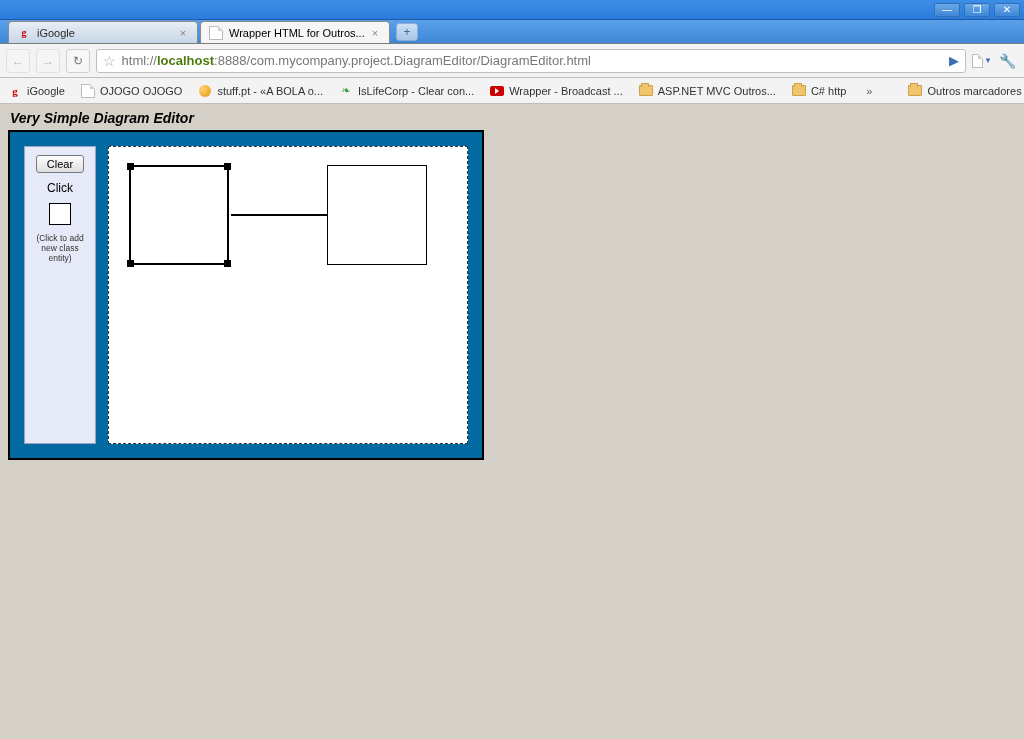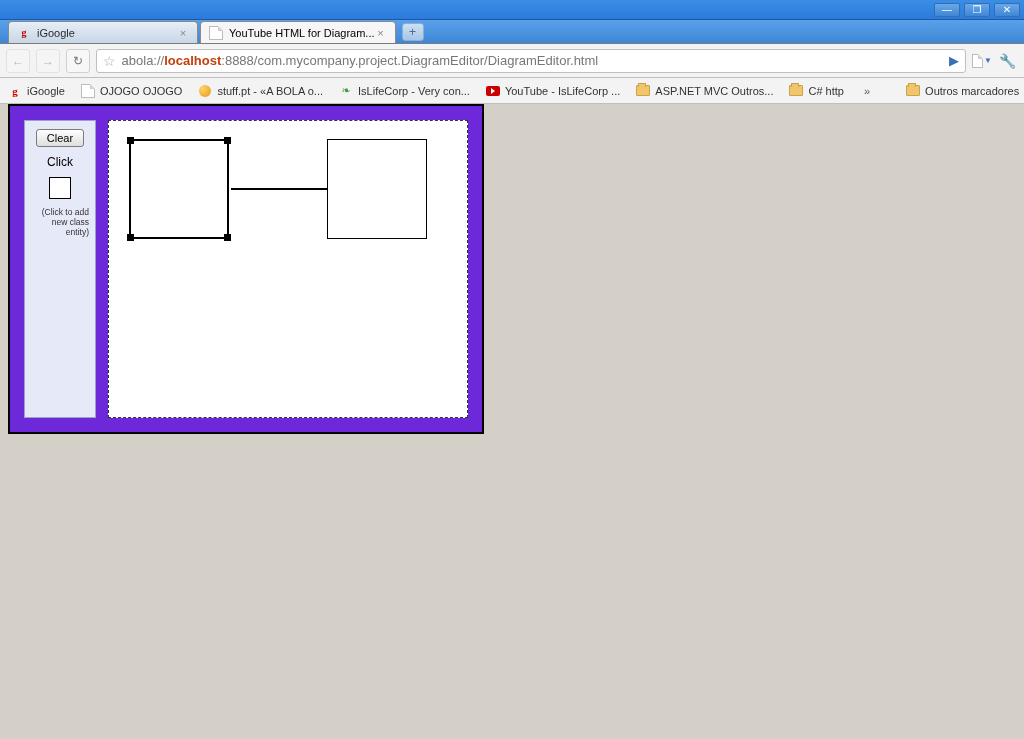--- a/index.html
+++ b/index.html
@@ -18,44 +18,44 @@
   .tab .title{flex:1;white-space:nowrap;overflow:hidden;text-overflow:ellipsis}
   .tab .close{width:12px;height:12px;font-size:11px;color:#888;cursor:pointer;display:flex;align-items:center;justify-content:center}
   .newtab{width:22px;height:18px;margin-left:4px;margin-bottom:2px;border:1px solid #8aaed6;border-radius:3px;background:linear-gradient(#cde0f4,#a8c6e6);display:flex;align-items:center;justify-content:center;font-size:12px;color:#4a6b8f;cursor:pointer}
 
   .toolbar{height:34px;background:#f3f3f3;border-bottom:1px solid #bfbfbf;display:flex;align-items:center;padding:0 6px;gap:6px}
   .nav-btn{width:24px;height:24px;border:1px solid #d0d0d0;border-radius:3px;background:#f7f7f7;display:flex;align-items:center;justify-content:center;font-size:12px;color:#777;cursor:pointer}
   .nav-btn.disabled{opacity:.5}
   .addr{flex:1;height:24px;border:1px solid #bfbfbf;border-radius:3px;background:#fff;display:flex;align-items:center;padding:0 6px;font-size:13px;color:#777}
   .addr .star{color:#aaa;margin-right:6px;font-size:14px}
   .addr .url{flex:1;white-space:nowrap;overflow:hidden}
-  .addr .url b{color:#c2410c;font-weight:700}
+  .addr .url b{color:#4d7c0f;font-weight:700}
   .page-menu{width:20px;height:20px;display:flex;align-items:center;justify-content:center;color:#3a6fb7;cursor:pointer}
   .wrench{width:20px;height:20px;display:flex;align-items:center;justify-content:center;color:#6b6b6b;cursor:pointer;font-size:14px}
 
   .bookbar{height:26px;background:#f3f3f3;border-bottom:1px solid #bfbfbf;display:flex;align-items:center;padding:0 8px;gap:16px;font-size:11px;color:#323232}
   .bm{display:flex;align-items:center;gap:5px;cursor:pointer;white-space:nowrap}
   .bm .ico{width:14px;height:14px;display:flex;align-items:center;justify-content:center;font-size:11px}
   .fico{width:14px;height:14px;background:#fff;border:1px solid #bcbcbc;position:relative}
   .fico::after{content:"";position:absolute;top:-1px;right:-1px;border-top:5px solid #f3f3f3;border-left:5px solid #cfcfcf}
   .folder{width:14px;height:11px;background:#f1c56b;border:1px solid #c9a24a;border-radius:1px;position:relative}
   .folder::before{content:"";position:absolute;top:-3px;left:1px;width:6px;height:3px;background:#f1c56b;border:1px solid #c9a24a;border-bottom:none;border-radius:1px 1px 0 0}
   .chevmore{color:#555;cursor:pointer;padding:0 4px}
   .spacer{flex:1}
 
   
   .page{background:#d4d0c8;height:calc(739px - 20px - 24px - 34px - 26px)}
   .page-title{font:italic 700 14px Arial;padding:6px 10px 4px}
 
-  .editor-frame{margin:0 8px;width:476px;height:330px;border:2px solid #000;background:#6d28d9;padding:14px;display:flex;gap:12px}
+  .editor-frame{margin:0 8px;width:476px;height:330px;border:2px solid #000;background:#0369a1;padding:14px;display:flex;gap:12px}
   .palette{width:72px;background:#e6e9f7;border:1px solid #9aa4c7;display:flex;flex-direction:column;align-items:center;padding:8px 4px;gap:8px}
   .clear-btn{padding:2px 10px;border:1px solid #7a7a7a;border-radius:3px;background:linear-gradient(#fefefe,#dedede);font-size:11px;cursor:pointer}
   .pal-label{font-size:12px}
   .pal-swatch{width:22px;height:22px;border:1px solid #000;background:#fff;cursor:pointer}
-  .pal-hint{font-size:8.5px;color:#333;text-align:right;line-height:1.2;padding:0 2px}
+  .pal-hint{font-size:8.5px;color:#333;text-align:center;line-height:1.2;padding:0 2px}
 
   .canvas{flex:1;background:#fff;border:1px dashed #333;position:relative}
   .shape{position:absolute;border:1px solid #000;background:#fff}
   .shape.selected{border-width:2px}
   .handle{position:absolute;width:7px;height:7px;background:#000}
   .h-tl{top:-4px;left:-4px}.h-tr{top:-4px;right:-4px}.h-bl{bottom:-4px;left:-4px}.h-br{bottom:-4px;right:-4px}
   .link{position:absolute;height:2px;background:#000}
 
   
   .g-ico{color:#c00;font:700 12px Georgia,serif}
@@ -78,34 +78,34 @@
 <div class="tabrow">
   <div class="tab inactive">
     <span class="favicon g-ico">g</span>
     <span class="title">iGoogle</span>
     <span class="close">×</span>
   </div>
   <div class="tab active">
     <span class="favicon">
         <span class="fico"></span>
       </span>
-    <span class="title">YouTube HTML for Diagram...</span>
+    <span class="title">Wrapper HTML for Outros...</span>
     <span class="close">×</span>
   </div>
   <div class="newtab">+</div>
 </div>
 
 <div class="toolbar">
   <div class="nav-btn disabled">←</div>
   <div class="nav-btn disabled">→</div>
   <div class="nav-btn">↻</div>
   <div class="addr">
     <span class="star">☆</span>
     <span class="url">
-      <span>abola://</span><b>localhost</b><span>:8888/com.mycompany.project.DiagramEditor/DiagramEditor.html</span>
+      <span>html://</span><b>localhost</b><span>:8888/com.mycompany.project.DiagramEditor/DiagramEditor.html</span>
     </span>
     <span style="color:#3a6fb7">▶</span>
   </div>
   <div class="page-menu">
       <span class="fico"></span>
       <span style="font-size:8px;margin-left:1px">▼</span>
     </div>
   <div class="wrench">🔧</div>
 </div>
 
@@ -121,27 +121,27 @@
     <span>OJOGO OJOGO</span>
   </div>
   <div class="bm">
     <span class="ico">
         <span class="globe"></span>
       </span>
     <span>stuff.pt - «A BOLA o...</span>
   </div>
   <div class="bm">
     <span class="ico leaf">❧</span>
-    <span>IsLifeCorp - Very con...</span>
+    <span>IsLifeCorp - Clear con...</span>
   </div>
   <div class="bm">
     <span class="ico">
         <span class="yt"></span>
       </span>
-    <span>YouTube - IsLifeCorp ...</span>
+    <span>Wrapper - Broadcast ...</span>
   </div>
   <div class="bm">
     <span class="ico">
         <span class="folder"></span>
       </span>
     <span>ASP.NET MVC Outros...</span>
   </div>
   <div class="bm">
     <span class="ico">
         <span class="folder"></span>
@@ -152,20 +152,21 @@
   <span class="spacer"></span>
   <div class="bm">
     <span class="ico">
         <span class="folder"></span>
       </span>
     <span>Outros marcadores</span>
   </div>
 </div>
 
 <div class="page">
+  <div class="page-title">Very Simple Diagram Editor</div>
 
   <div class="editor-frame">
 
     <div class="palette">
       <button class="clear-btn">Clear</button>
       <div class="pal-label">Click</div>
       <div class="pal-swatch"></div>
       <div class="pal-hint">(Click to add new class entity)</div>
     </div>
 

